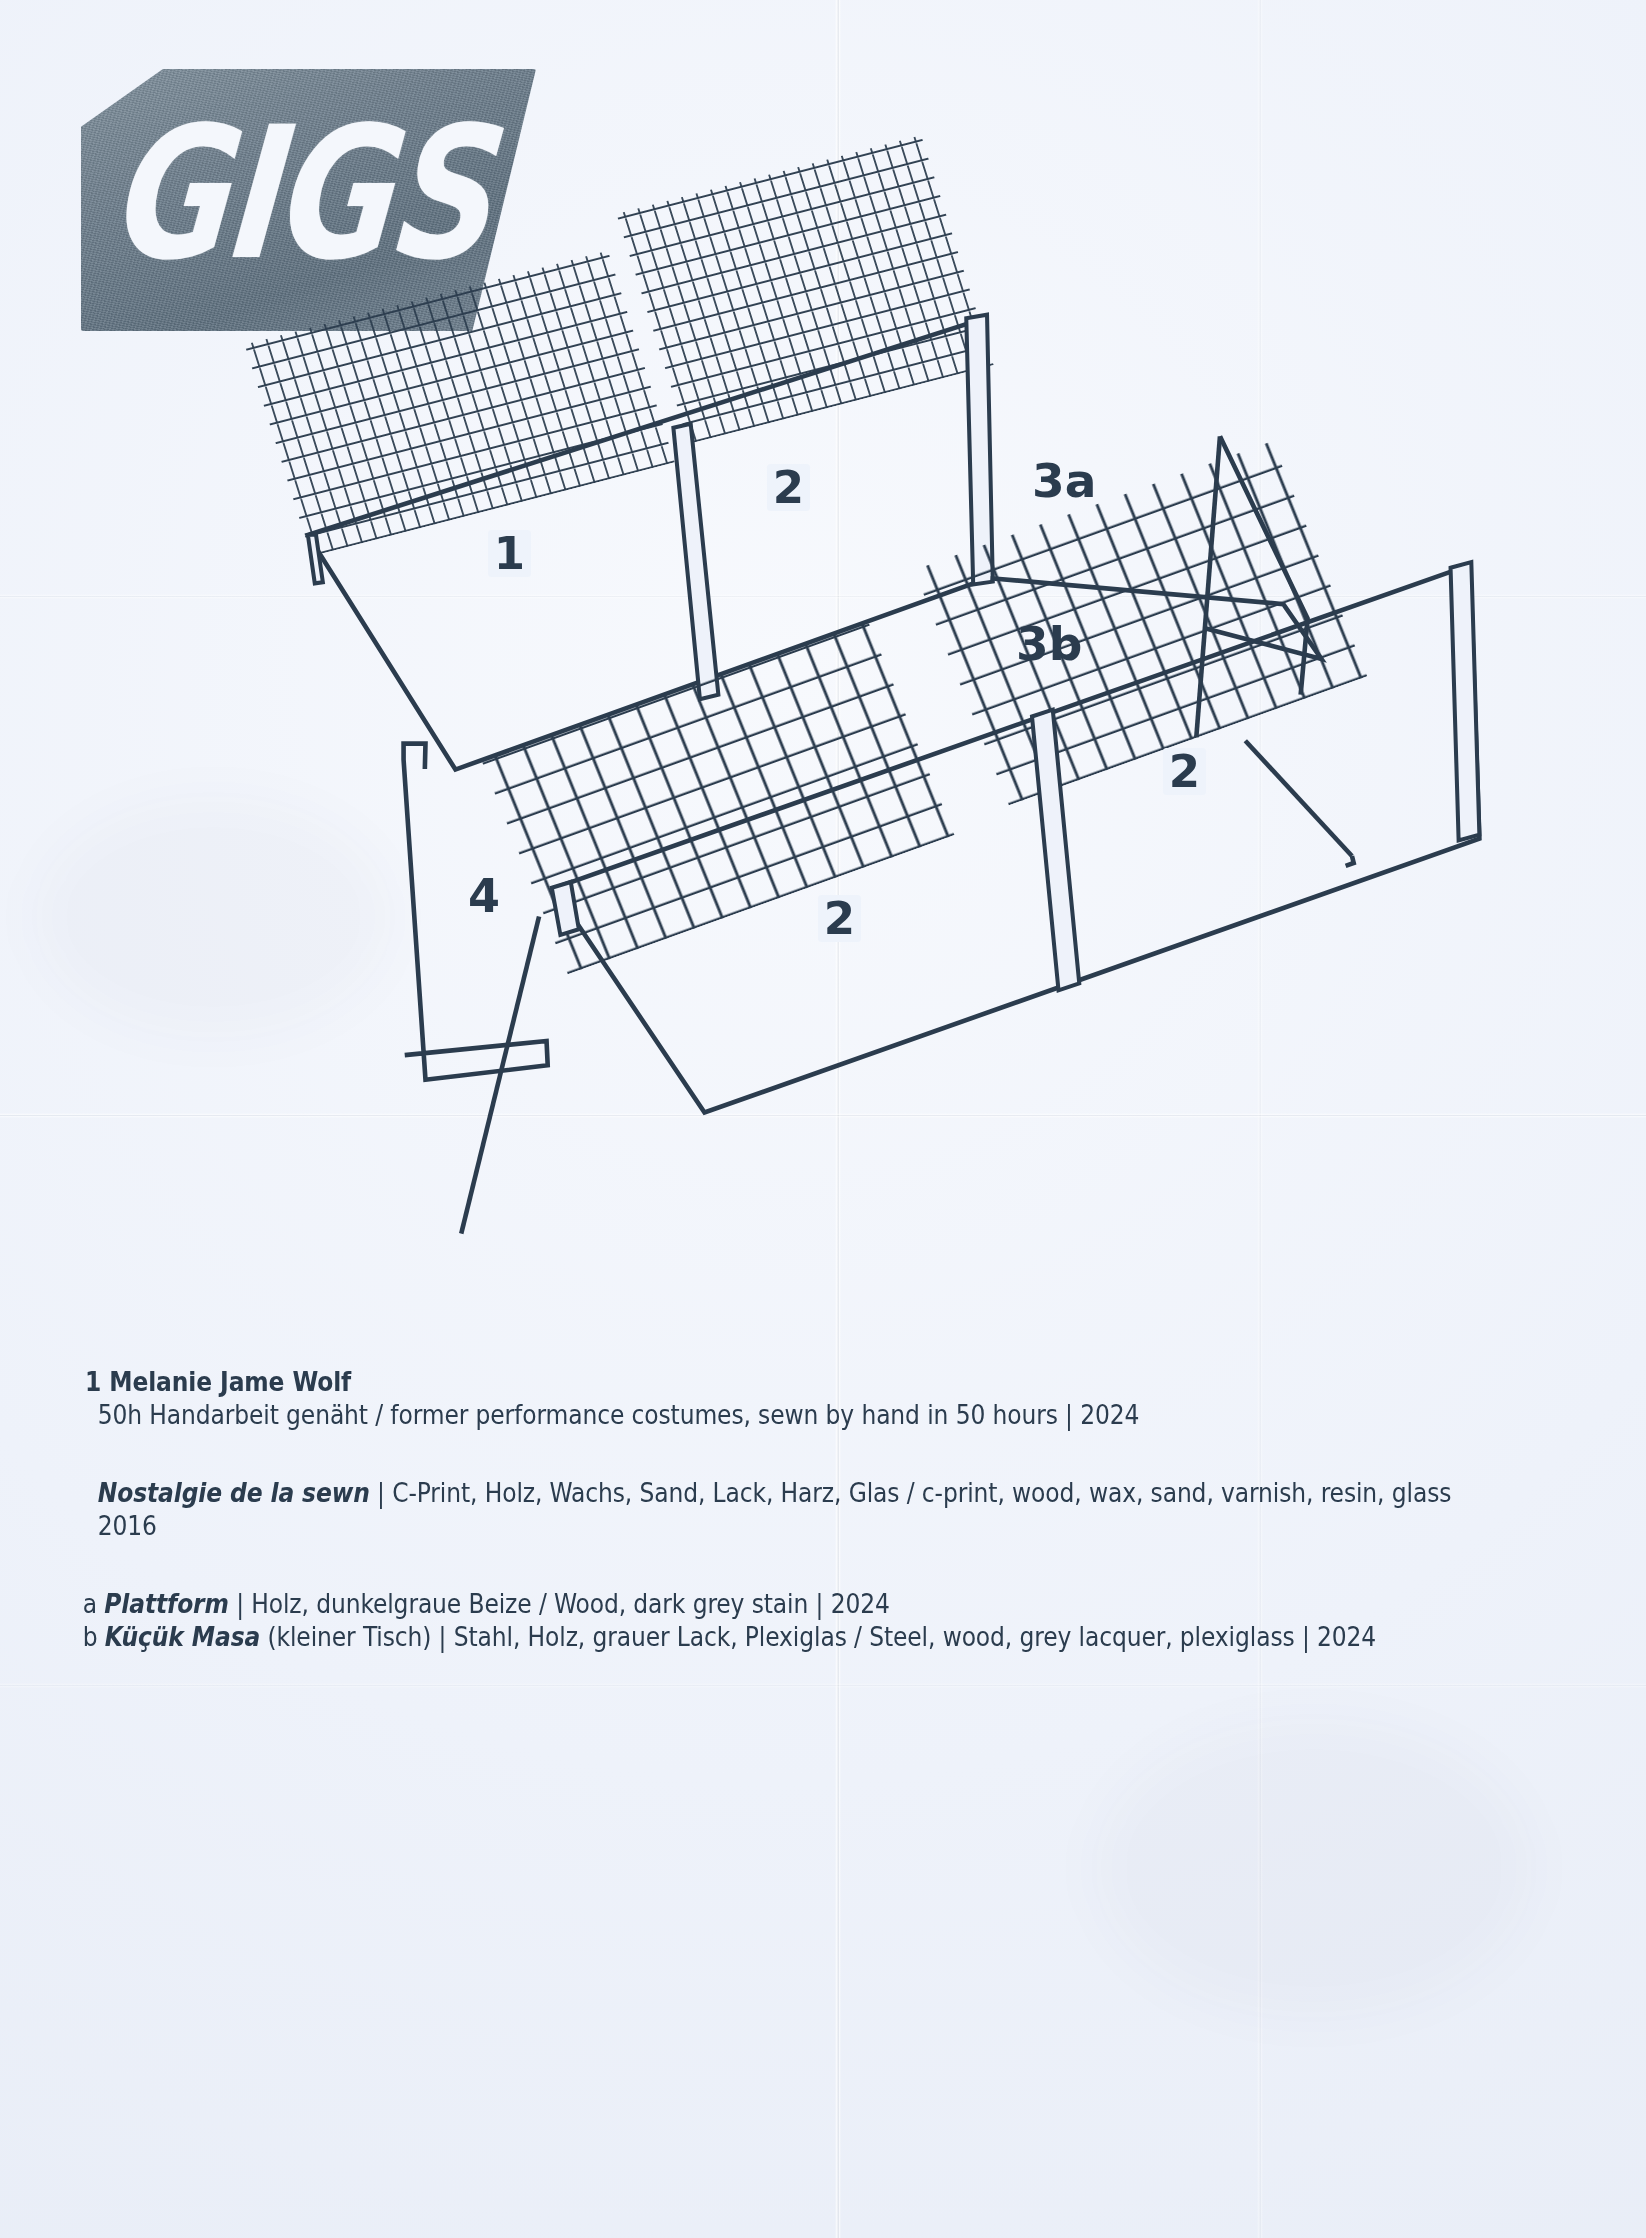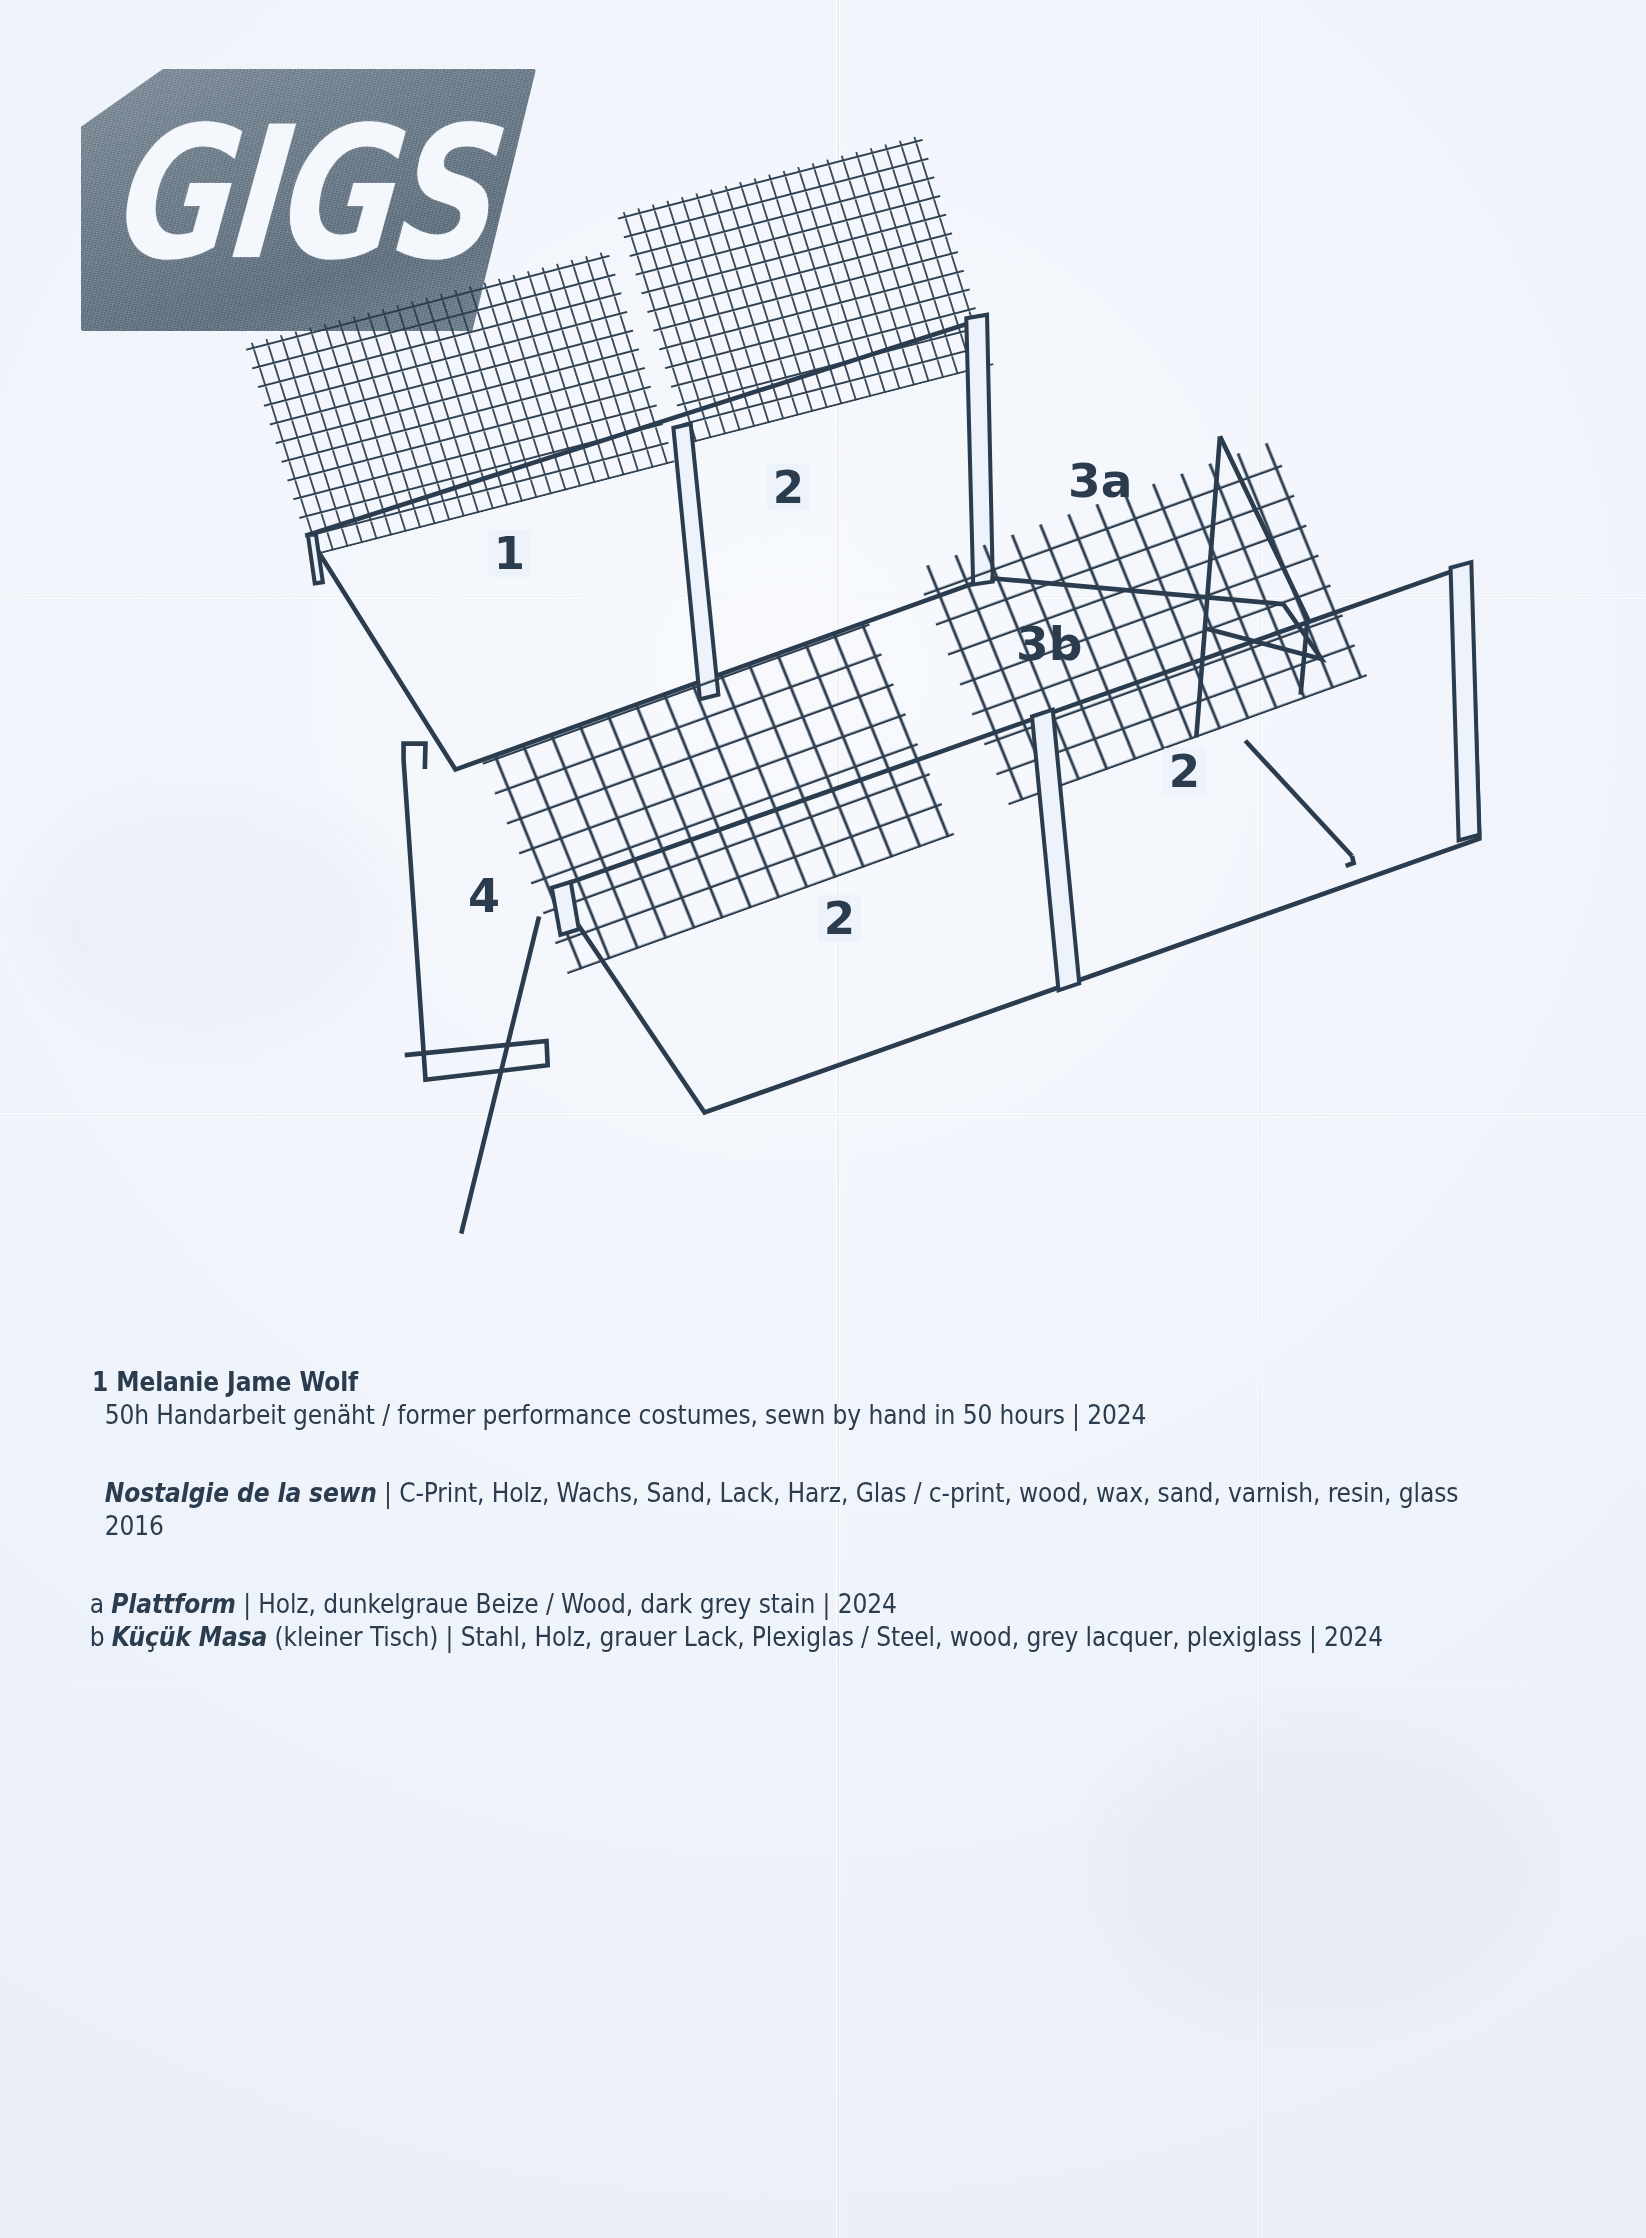--- a/index.html
+++ b/index.html
@@ -75,21 +75,21 @@
   .dlabel .inner{
     display:inline-block;
     padding:1.2px 5.8px;
     background:#eef3fb;
     border-radius:3.5px;
   }
   .dlabel.plain .inner{background:transparent;padding:0;}
 
   
   #captions{
-    position:absolute;left:92px;top:1366px;width:1522px;
+    position:absolute;left:85px;top:1366px;width:1522px;
   }
   .entry{margin-bottom:45px;}
   .entry:last-child{margin-bottom:0;}
   .ln{
     font-family:"DejaVu Sans Condensed","Liberation Sans Narrow","Liberation Sans",sans-serif;
     font-size:26px;
     line-height:1.27;
     color:#2b3c4e;
     letter-spacing:-0.1px;
   }
@@ -202,21 +202,21 @@
       <path d="M 2345 1485 L 2348 1497 L 2334 1502" fill="none" stroke="#2b3c4e" stroke-width="8"></path>
 
       <path d="M 935 1590 L 800 2140" fill="none" stroke="#2b3c4e" stroke-width="8"></path>
       <path d="M 800 2140 L 1195 1960" fill="none" stroke="#2b3c4e" stroke-width="8" opacity="0"></path>
       <path d="M 1200 1925 L 2330 1502" fill="none" stroke="#2b3c4e" stroke-width="8" opacity="0"></path>
     </g>
   </svg>
 
   <div class="dlabel" style="left:488px;top:530px;font-size:45px;"><span class="inner">1</span></div>
   <div class="dlabel" style="left:767px;top:464px;font-size:45px;"><span class="inner">2</span></div>
-  <div class="dlabel plain" style="left:1068px;top:457px;font-size:47px;"><span class="inner">3a</span></div>
+  <div class="dlabel plain" style="left:1032px;top:457px;font-size:47px;"><span class="inner">3a</span></div>
   <div class="dlabel plain" style="left:1016px;top:620px;font-size:47px;"><span class="inner">3b</span></div>
   <div class="dlabel plain" style="left:468px;top:873px;font-size:46px;"><span class="inner">4</span></div>
   <div class="dlabel" style="left:818px;top:895px;font-size:45px;"><span class="inner">2</span></div>
   <div class="dlabel" style="left:1163px;top:748px;font-size:45px;"><span class="inner">2</span></div>
 </div>
 
 <div id="captions">
 
   <div class="entry">
     <div class="ln head"><span class="num">1</span> <span>Melanie Jame Wolf</span></div>

